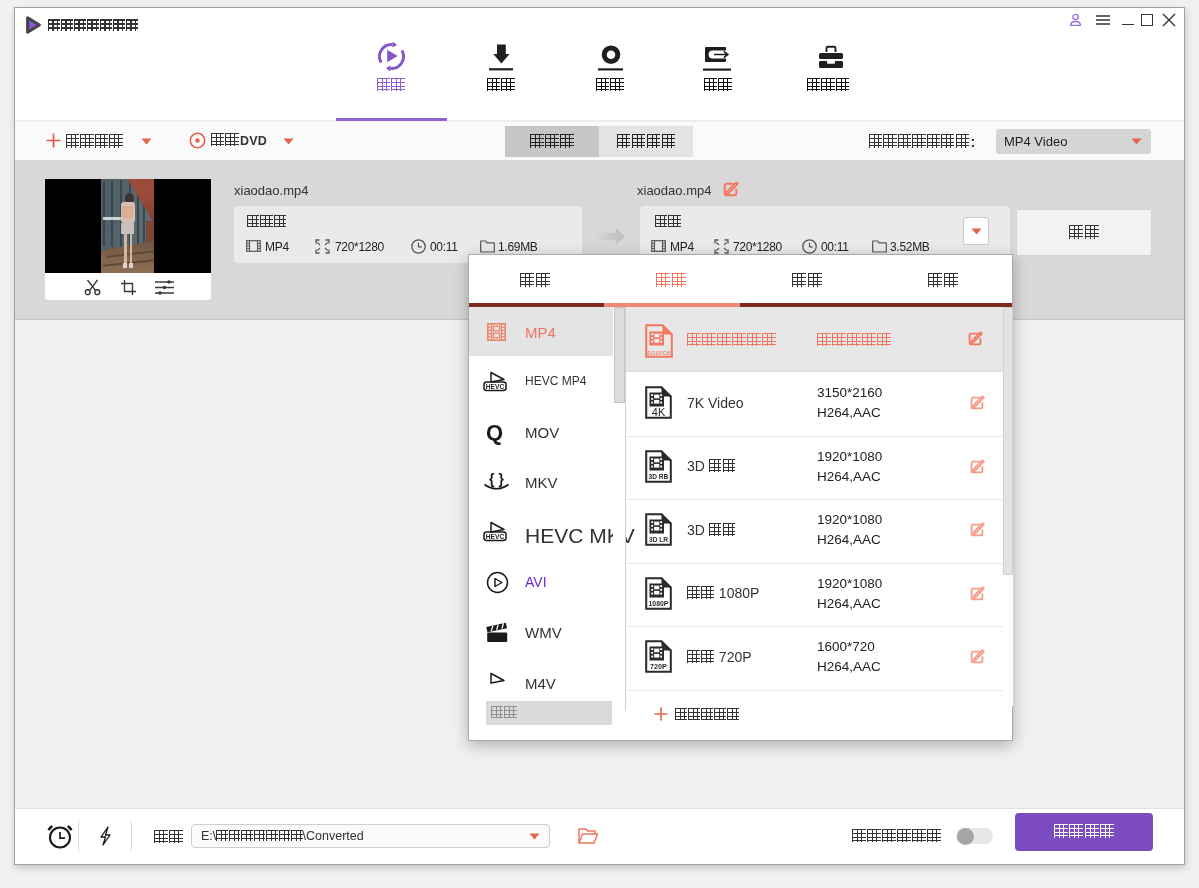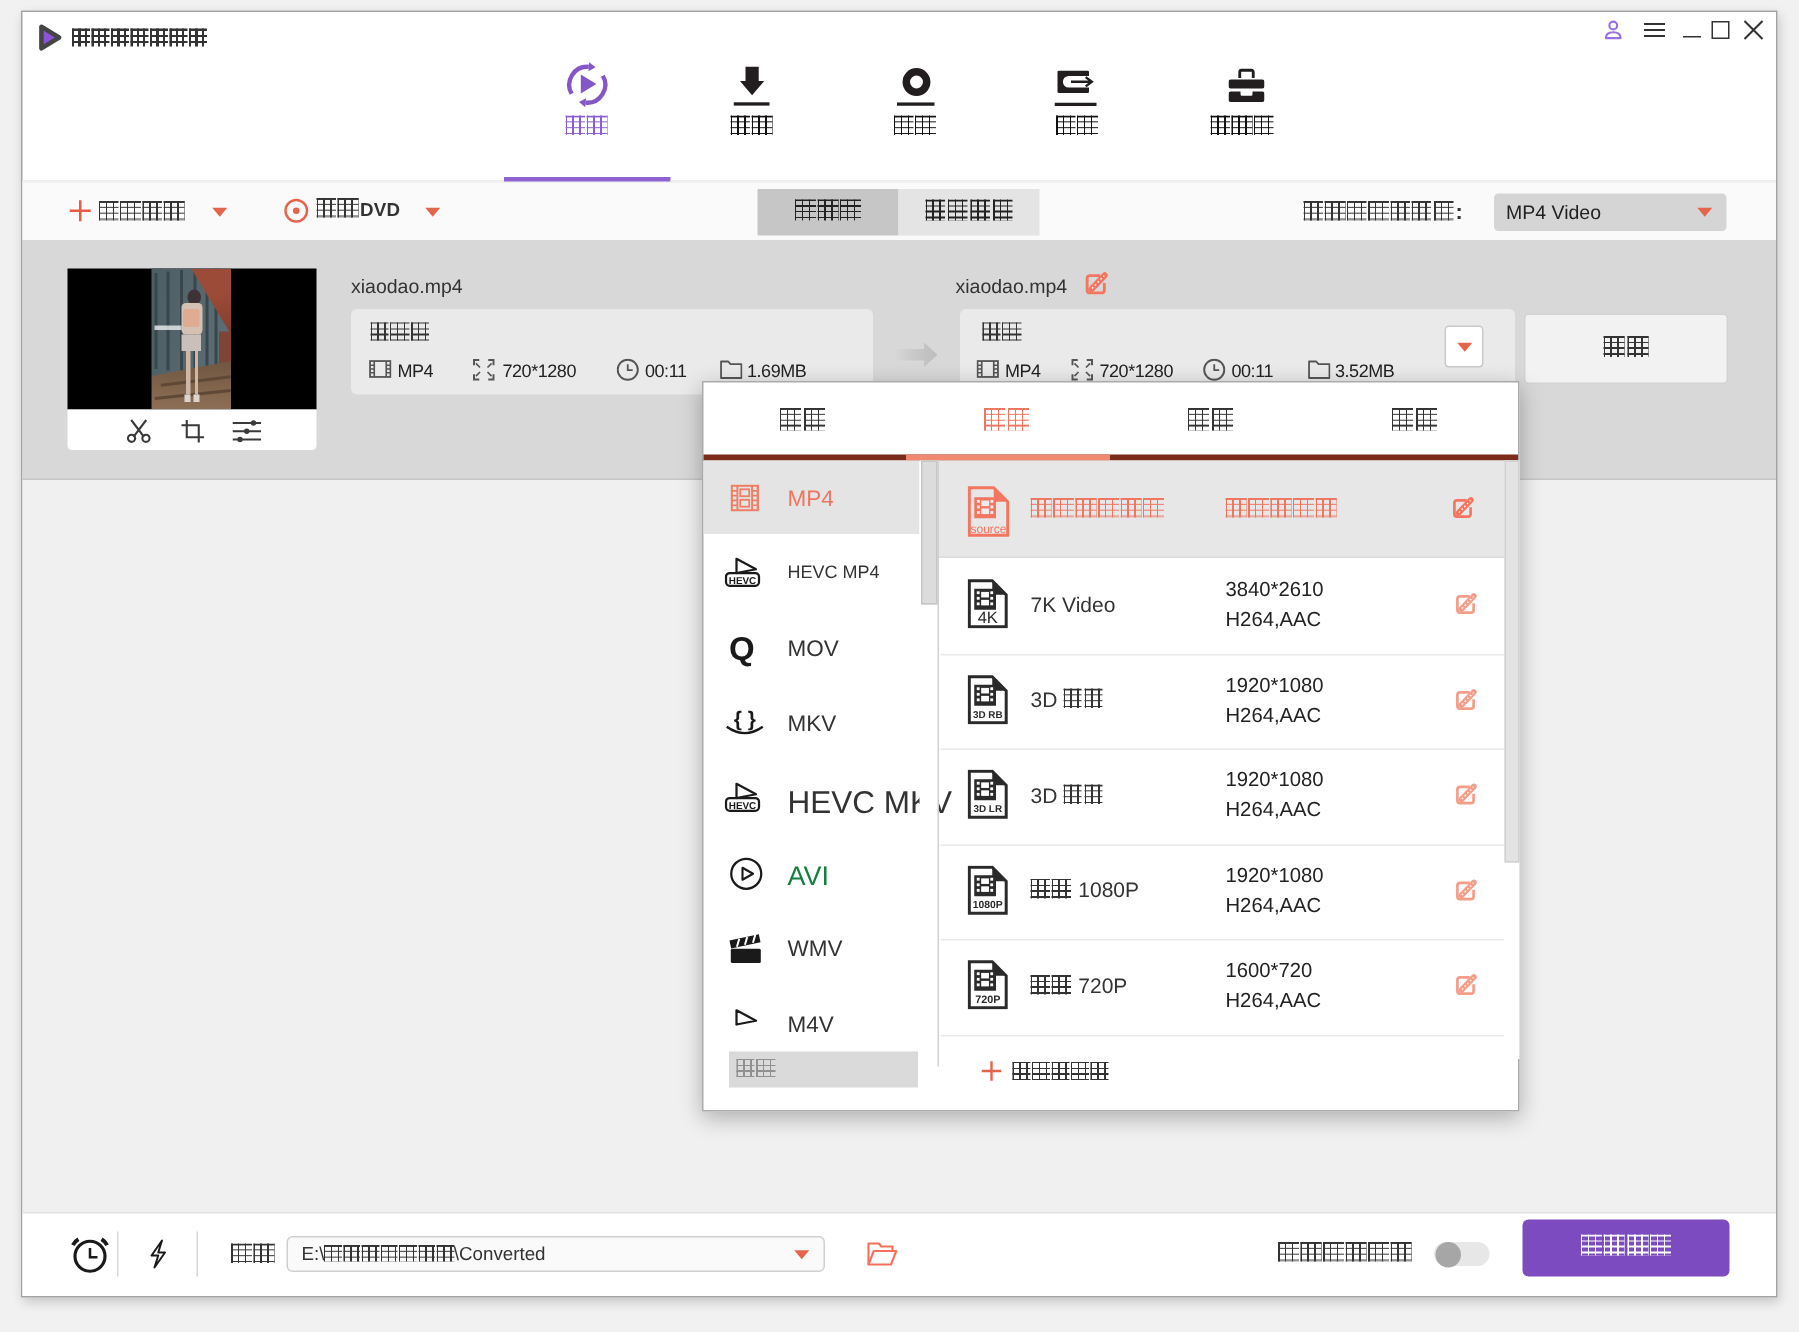--- a/index.html
+++ b/index.html
@@ -268,21 +268,21 @@
 <svg class="a" style="left:483px;top:520px" width="28" height="22" viewBox="0 0 28 22">
 <path d="M8 12 V2.5 L21 9.5 Z" fill="none" stroke="#1a1a1a" stroke-width="1.5" stroke-linejoin="round"></path>
 <rect x="1" y="12" width="22" height="8.5" rx="2.5" fill="none" stroke="#1a1a1a" stroke-width="1.5"></rect>
 <text x="12" y="19" font-size="6.6" font-weight="bold" text-anchor="middle" font-family="Liberation Sans" fill="#1a1a1a">HEVC</text>
 </svg>
 <div class="a" style="left:525px;top:524px;font-size:21px;color:#333">HEVC MKV</div>
 <svg class="a" style="left:486px;top:571px" width="23" height="23" viewBox="0 0 23 23">
 <circle cx="11.5" cy="11.5" r="10" fill="none" stroke="#1a1a1a" stroke-width="1.5"></circle>
 <path d="M9 7.5 L16 11.5 L9 15.5 Z" fill="none" stroke="#1a1a1a" stroke-width="1.4" stroke-linejoin="round"></path>
 </svg>
-<div class="a" style="left:525px;top:574px;font-size:18px;color:#15803d">AVI</div>
+<div class="a" style="left:525px;top:574px;font-size:14px;color:#6d28d9">AVI</div>
 <svg class="a" style="left:485px;top:621px" width="24" height="22" viewBox="0 0 24 22">
 <g transform="rotate(-12 4 9)">
 <rect x="2" y="5.5" width="20" height="5.5" fill="#1a1a1a"></rect>
 <path d="M6 10.6 l2.6 -4.8 M11.5 10.4 l2.6 -4.8 M17 10.2 l2.6 -4.8" stroke="#fff" stroke-width="1.3"></path>
 </g>
 <rect x="2.2" y="11.5" width="20" height="9.5" rx="1" fill="#1a1a1a"></rect>
 </svg>
 <div class="a" style="left:525px;top:624px;font-size:15px;color:#333">WMV</div>
 <div class="a" style="left:469px;top:657px;width:144px;height:43px;overflow:hidden">
 <svg class="a" style="left:14px;top:14px" width="28" height="22" viewBox="0 0 28 22">
@@ -330,21 +330,21 @@
       <rect x="6.2" y="15.6" width="1.9" height="1.9"></rect>
 <rect x="15.2" y="8.2" width="1.9" height="1.9"></rect>
       <rect x="15.2" y="11.9" width="1.9" height="1.9"></rect>
       <rect x="15.2" y="15.6" width="1.9" height="1.9"></rect>
 <rect x="9.1" y="8.6" width="5.2" height="3.7"></rect>
       <rect x="9.1" y="13.9" width="5.2" height="3.7"></rect>
 </g>
 <text x="13.5" y="29.5" font-size="11" font-weight="normal" text-anchor="middle" font-family="Liberation Sans" fill="#2a2a2a">4K</text>
 </svg>
 <div class="a dark" style="left:687px;top:395px;font-size:14px"><span>7K Video</span></div>
-<div class="a" style="left:817px;top:385px;font-size:13.5px;color:#222">3840*2610</div>
+<div class="a" style="left:817px;top:385px;font-size:13.5px;color:#222">3150*2160</div>
 <div class="a" style="left:817px;top:405px;font-size:13.5px;color:#222">H264,AAC</div>
 <svg class="a" style="left:969px;top:395px" width="16" height="16" viewBox="0 0 16 16">
 <path d="M10.8 2.6 H4.3 Q2.6 2.6 2.6 4.3 V11.7 Q2.6 13.4 4.3 13.4 H11.7 Q13.4 13.4 13.4 11.7 V7.2" fill="none" stroke="#f59d89" stroke-width="1.8"></path>
 <path d="M5.3 11 L13.6 2.4" stroke="#f59d89" stroke-width="3.8" stroke-linecap="round"></path>
 <path d="M5.6 10.7 L13.3 2.7" stroke="#fff" stroke-width="0.9" stroke-dasharray="1.1 1.5" fill="none"></path>
 </svg>
 <div class="a" style="left:627px;top:435.7px;width:376px;height:1px;background:#e9e9e9"></div>
 <svg class="a" style="left:645px;top:450px" width="27" height="33" viewBox="0 0 27 33">
 <path d="M1.2 1.2 H16.5 L25.8 10.5 V31.8 H1.2 Z" fill="none" stroke="#2a2a2a" stroke-width="2"></path>
 <path d="M16.5 1.2 L25.8 10.5 H16.5 Z" fill="#2a2a2a"></path>

